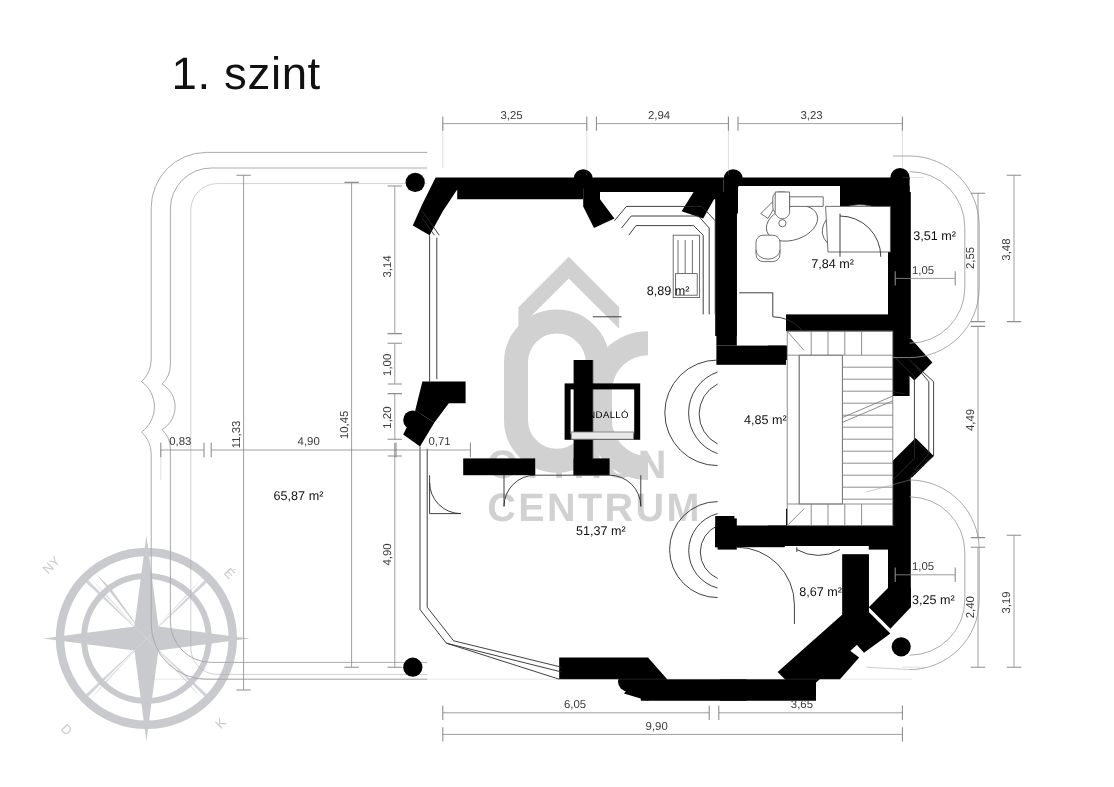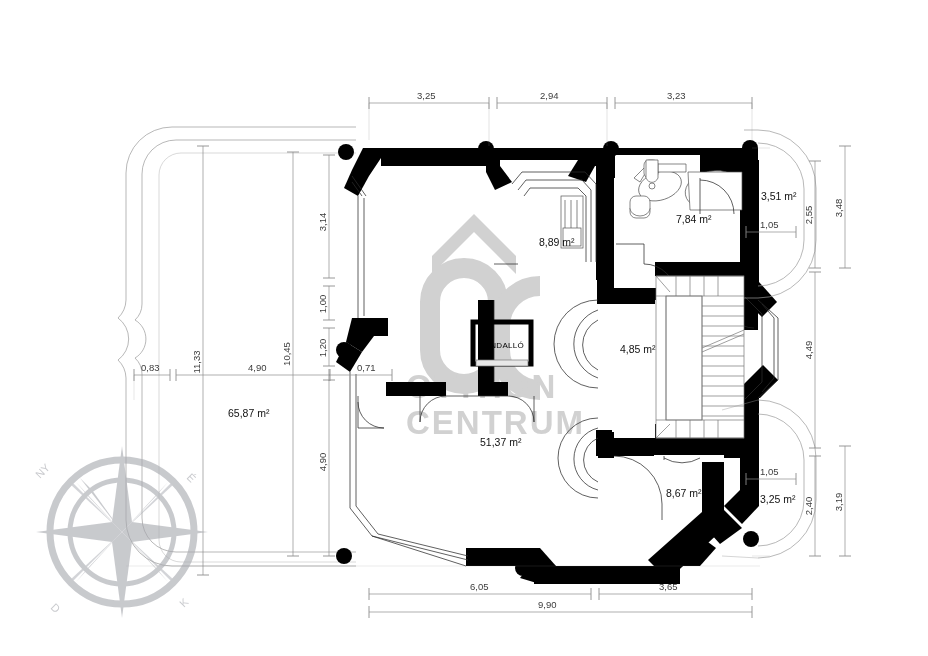--- a/index.html
+++ b/index.html
@@ -70,20 +70,21 @@
   .faintline { stroke: #9a9a9a; stroke-width: 0.7; fill: none; }
   .fixture { stroke: #555; stroke-width: 0.7; fill: #fff; }
   .stair { stroke: #777; stroke-width: 0.7; fill: none; }
   .pillar { fill: #000; }
 </style>
 </head>
 <body>
 
 <div id="plan-root">
 
+  <div id="plan-title">1. szint</div>
 
   <svg class="plan-svg" viewBox="0 0 928 656">
 
     <g opacity="0.85">
 
       <path d="M432 256 L474 214 L516 256 L516 274 L474 232 L432 274 Z" fill="#c9c9c9"></path>
 
       <path d="M430 268 m0 34 a34 34 0 0 1 34 -34 a34 34 0 0 1 34 34 l0 48 a34 34 0 0 1 -34 34 a34 34 0 0 1 -34 -34 Z" fill="none" stroke="#c9c9c9" stroke-width="20"></path>
 
       <path d="M540 286 a40 40 0 0 0 -40 40 l0 24 a40 40 0 0 0 40 40" fill="none" stroke="#c9c9c9" stroke-width="20"></path>

